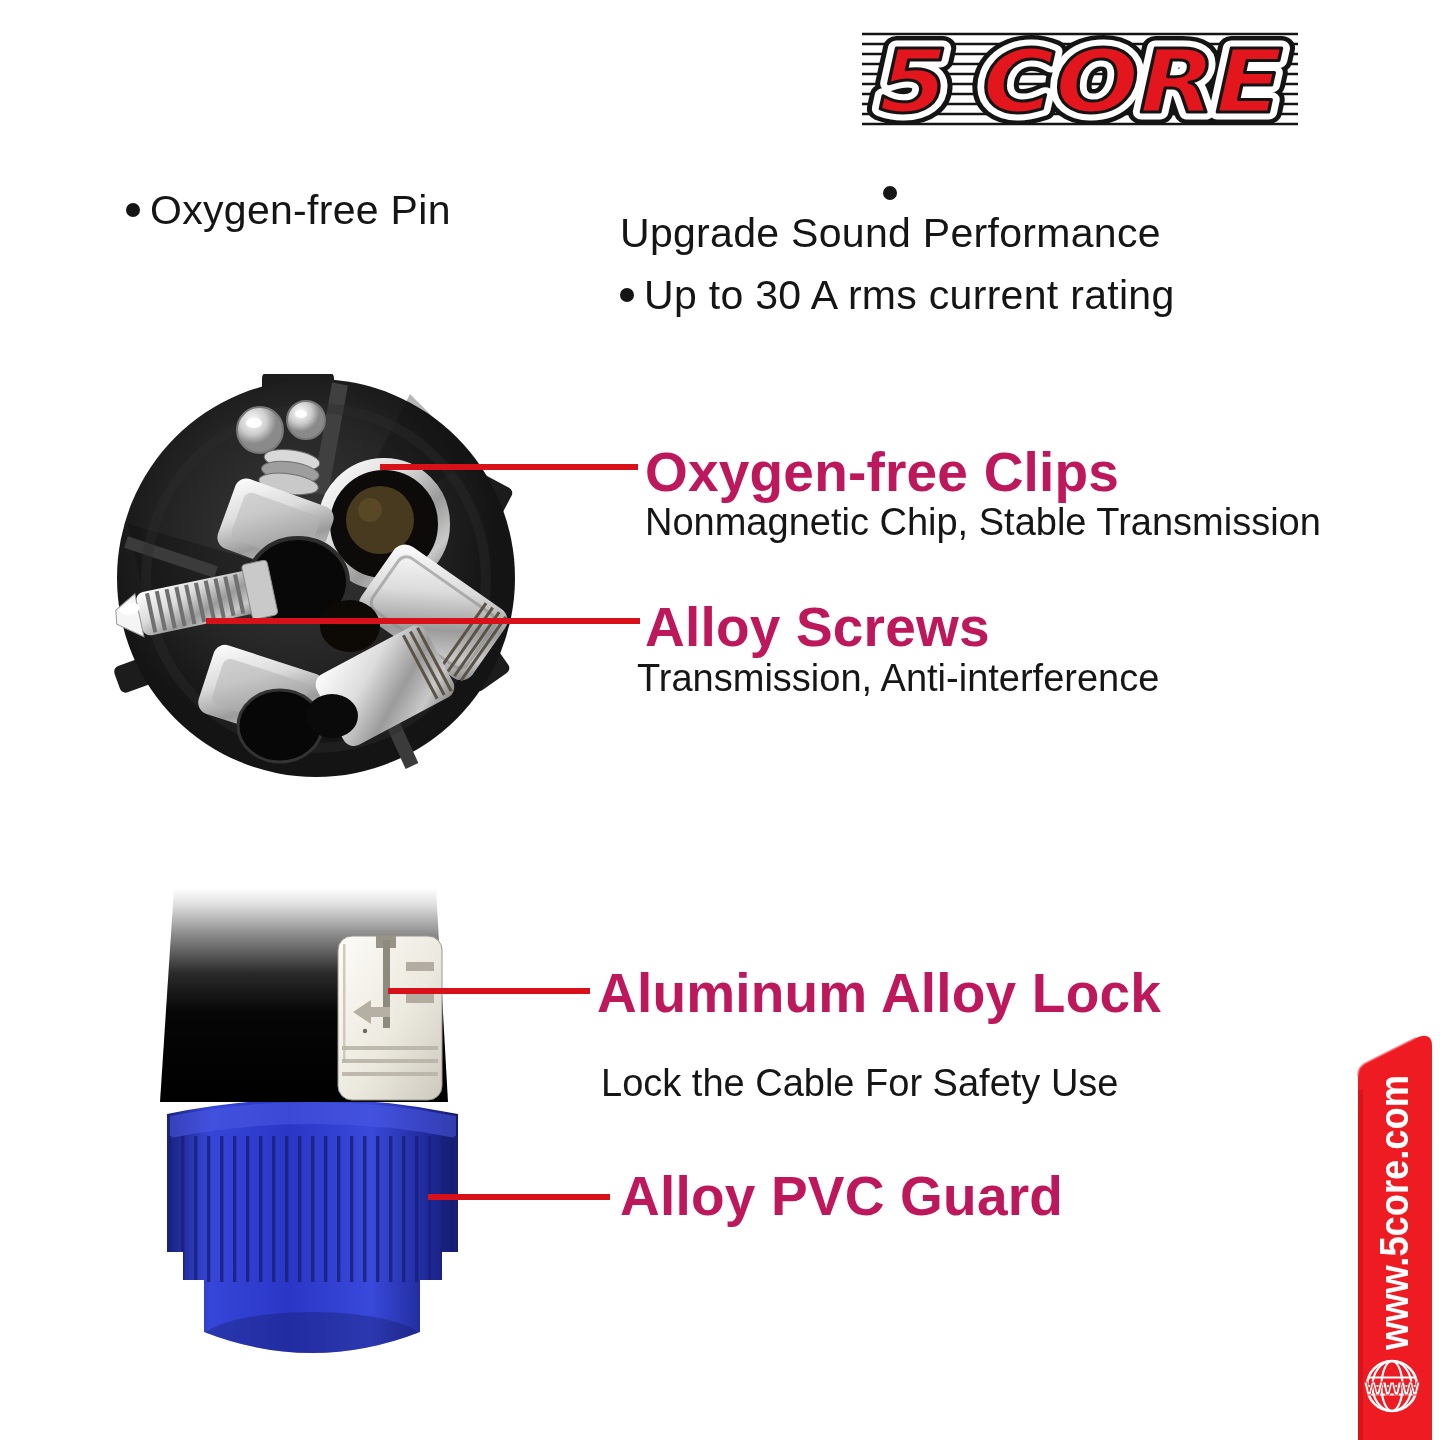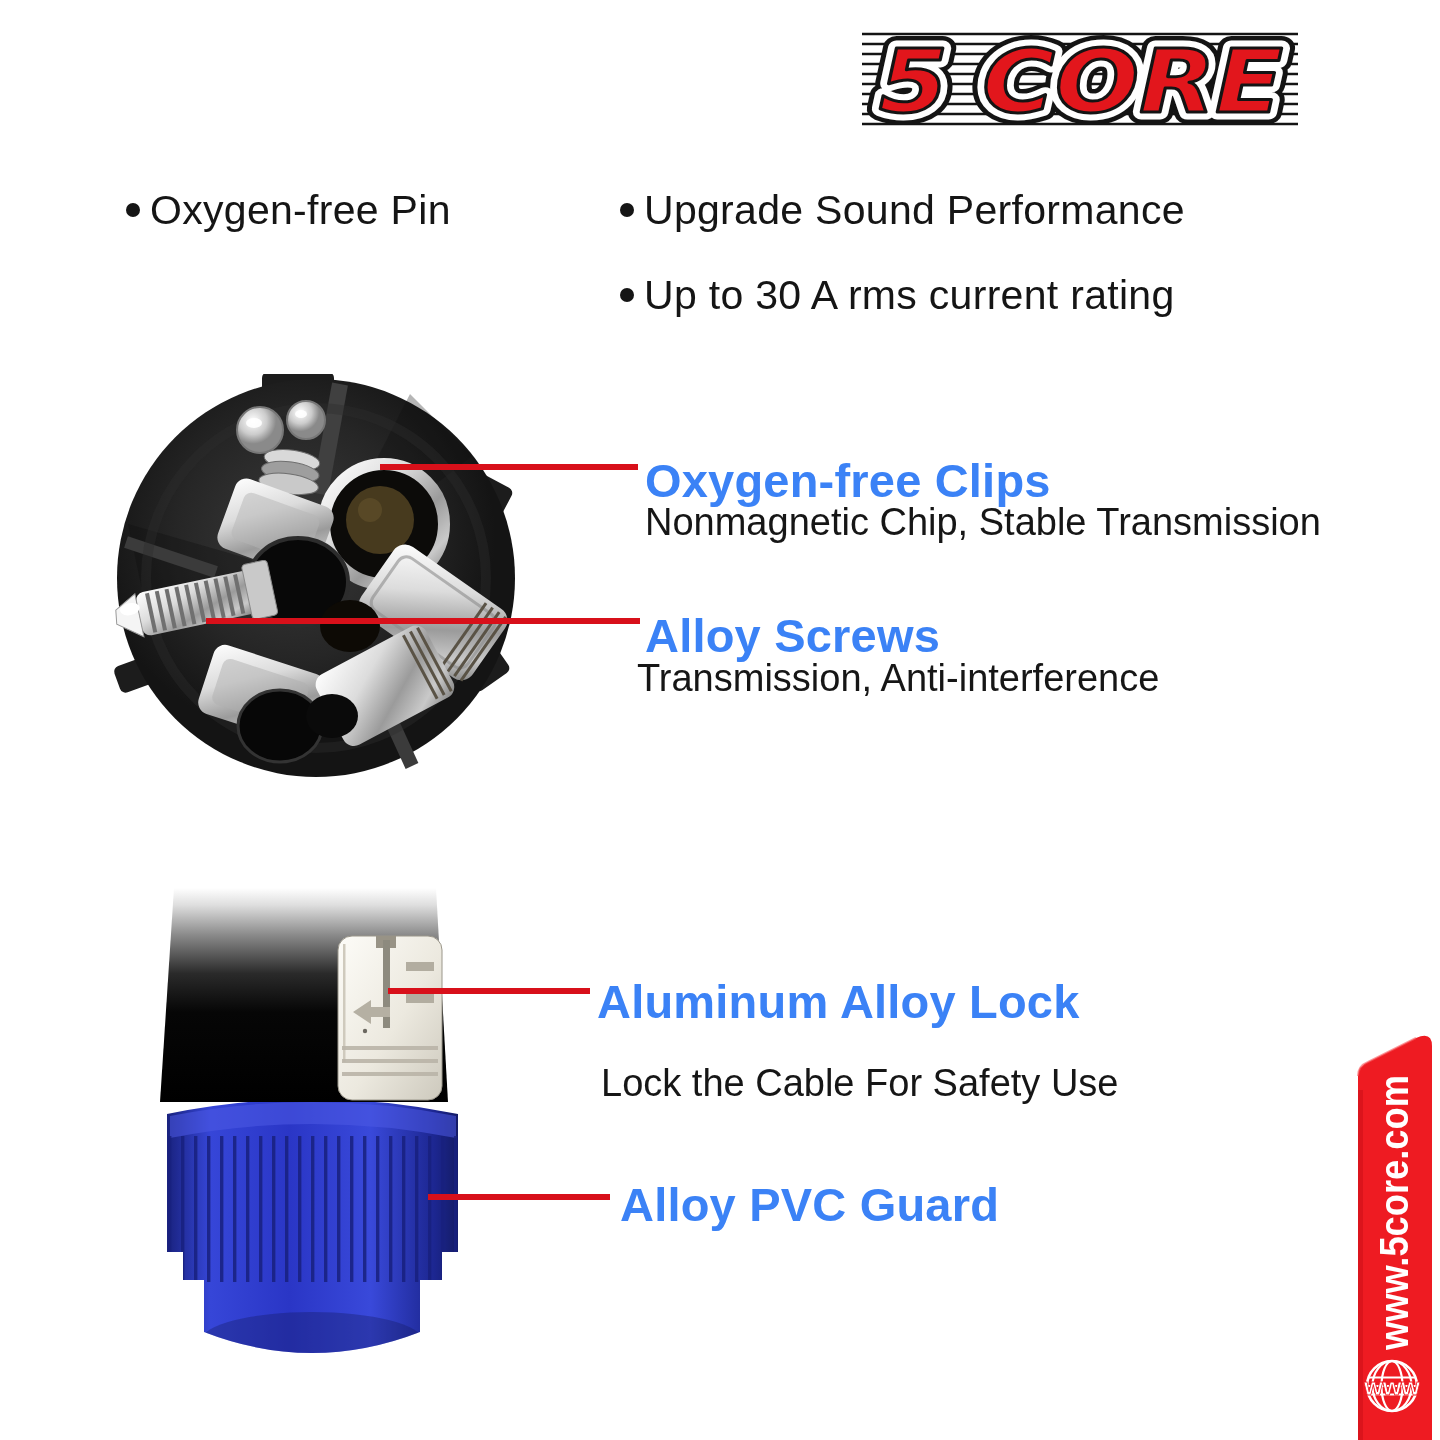--- a/index.html
+++ b/index.html
@@ -2,21 +2,21 @@
 <html><head>
 <meta charset="utf-8">
 <style>
   html,body{margin:0;padding:0;background:#ffffff;}
   body{width:1440px;height:1440px;overflow:hidden;font-family:"Liberation Sans",sans-serif;}
   .canvas{position:relative;width:1440px;height:1440px;overflow:hidden;background:#ffffff;}
   .abs{position:absolute;}
   .bullet{position:absolute;display:flex;align-items:center;gap:10px;height:48px;}
   .bullet .dot{width:14px;height:14px;border-radius:50%;background:#151515;flex:none;}
   .bullet .lbl{font-size:41px;color:#151515;white-space:nowrap;letter-spacing:0.3px;}
-  .callout-title{position:absolute;font-size:47px;font-weight:bold;color:#3b82f6;white-space:nowrap;letter-spacing:0.2px;margin-top:13px;}
+  .callout-title{position:absolute;font-size:55px;font-weight:bold;color:#be185d;white-space:nowrap;letter-spacing:0.2px;}
   .callout-sub{position:absolute;font-size:38px;color:#161616;white-space:nowrap;}
   .leader{position:absolute;height:6px;background:#d8101a;z-index:5;}
   svg text{font-family:"Liberation Sans",sans-serif;}
   .logo-svg text{font-family:"DejaVu Sans",sans-serif;}
 </style>
 </head>
 <body>
 
 <div class="canvas">
 
@@ -37,21 +37,21 @@
       <text x="223" y="94" textLength="404" lengthAdjust="spacingAndGlyphs" fill="none" stroke="#141414" stroke-width="24" stroke-linejoin="round">5 CORE</text>
       <text x="223" y="94" textLength="404" lengthAdjust="spacingAndGlyphs" fill="#ffffff" stroke="#ffffff" stroke-width="15" stroke-linejoin="round">5 CORE</text>
       <text x="223" y="94" textLength="404" lengthAdjust="spacingAndGlyphs" fill="#e2161c" stroke="#141414" stroke-width="3" stroke-linejoin="round">5 CORE</text>
     </g>
   </svg>
 
   <div class="bullet" style="left:126px;top:186px;">
     <span class="dot"></span>
     <span class="lbl">Oxygen-free Pin</span>
   </div>
-  <div class="bullet" style="left:620px;top:186px;">
+  <div class="bullet" style="left:620px;top:186px;flex-direction:column;">
     <span class="dot"></span>
     <span class="lbl">Upgrade Sound Performance</span>
   </div>
   <div class="bullet" style="left:620px;top:271px;">
     <span class="dot"></span>
     <span class="lbl">Up to 30 A rms current rating</span>
   </div>
 
   <svg class="abs" style="left:112px;top:374px;" width="408" height="408" viewBox="0 0 408 408">
     <defs>

